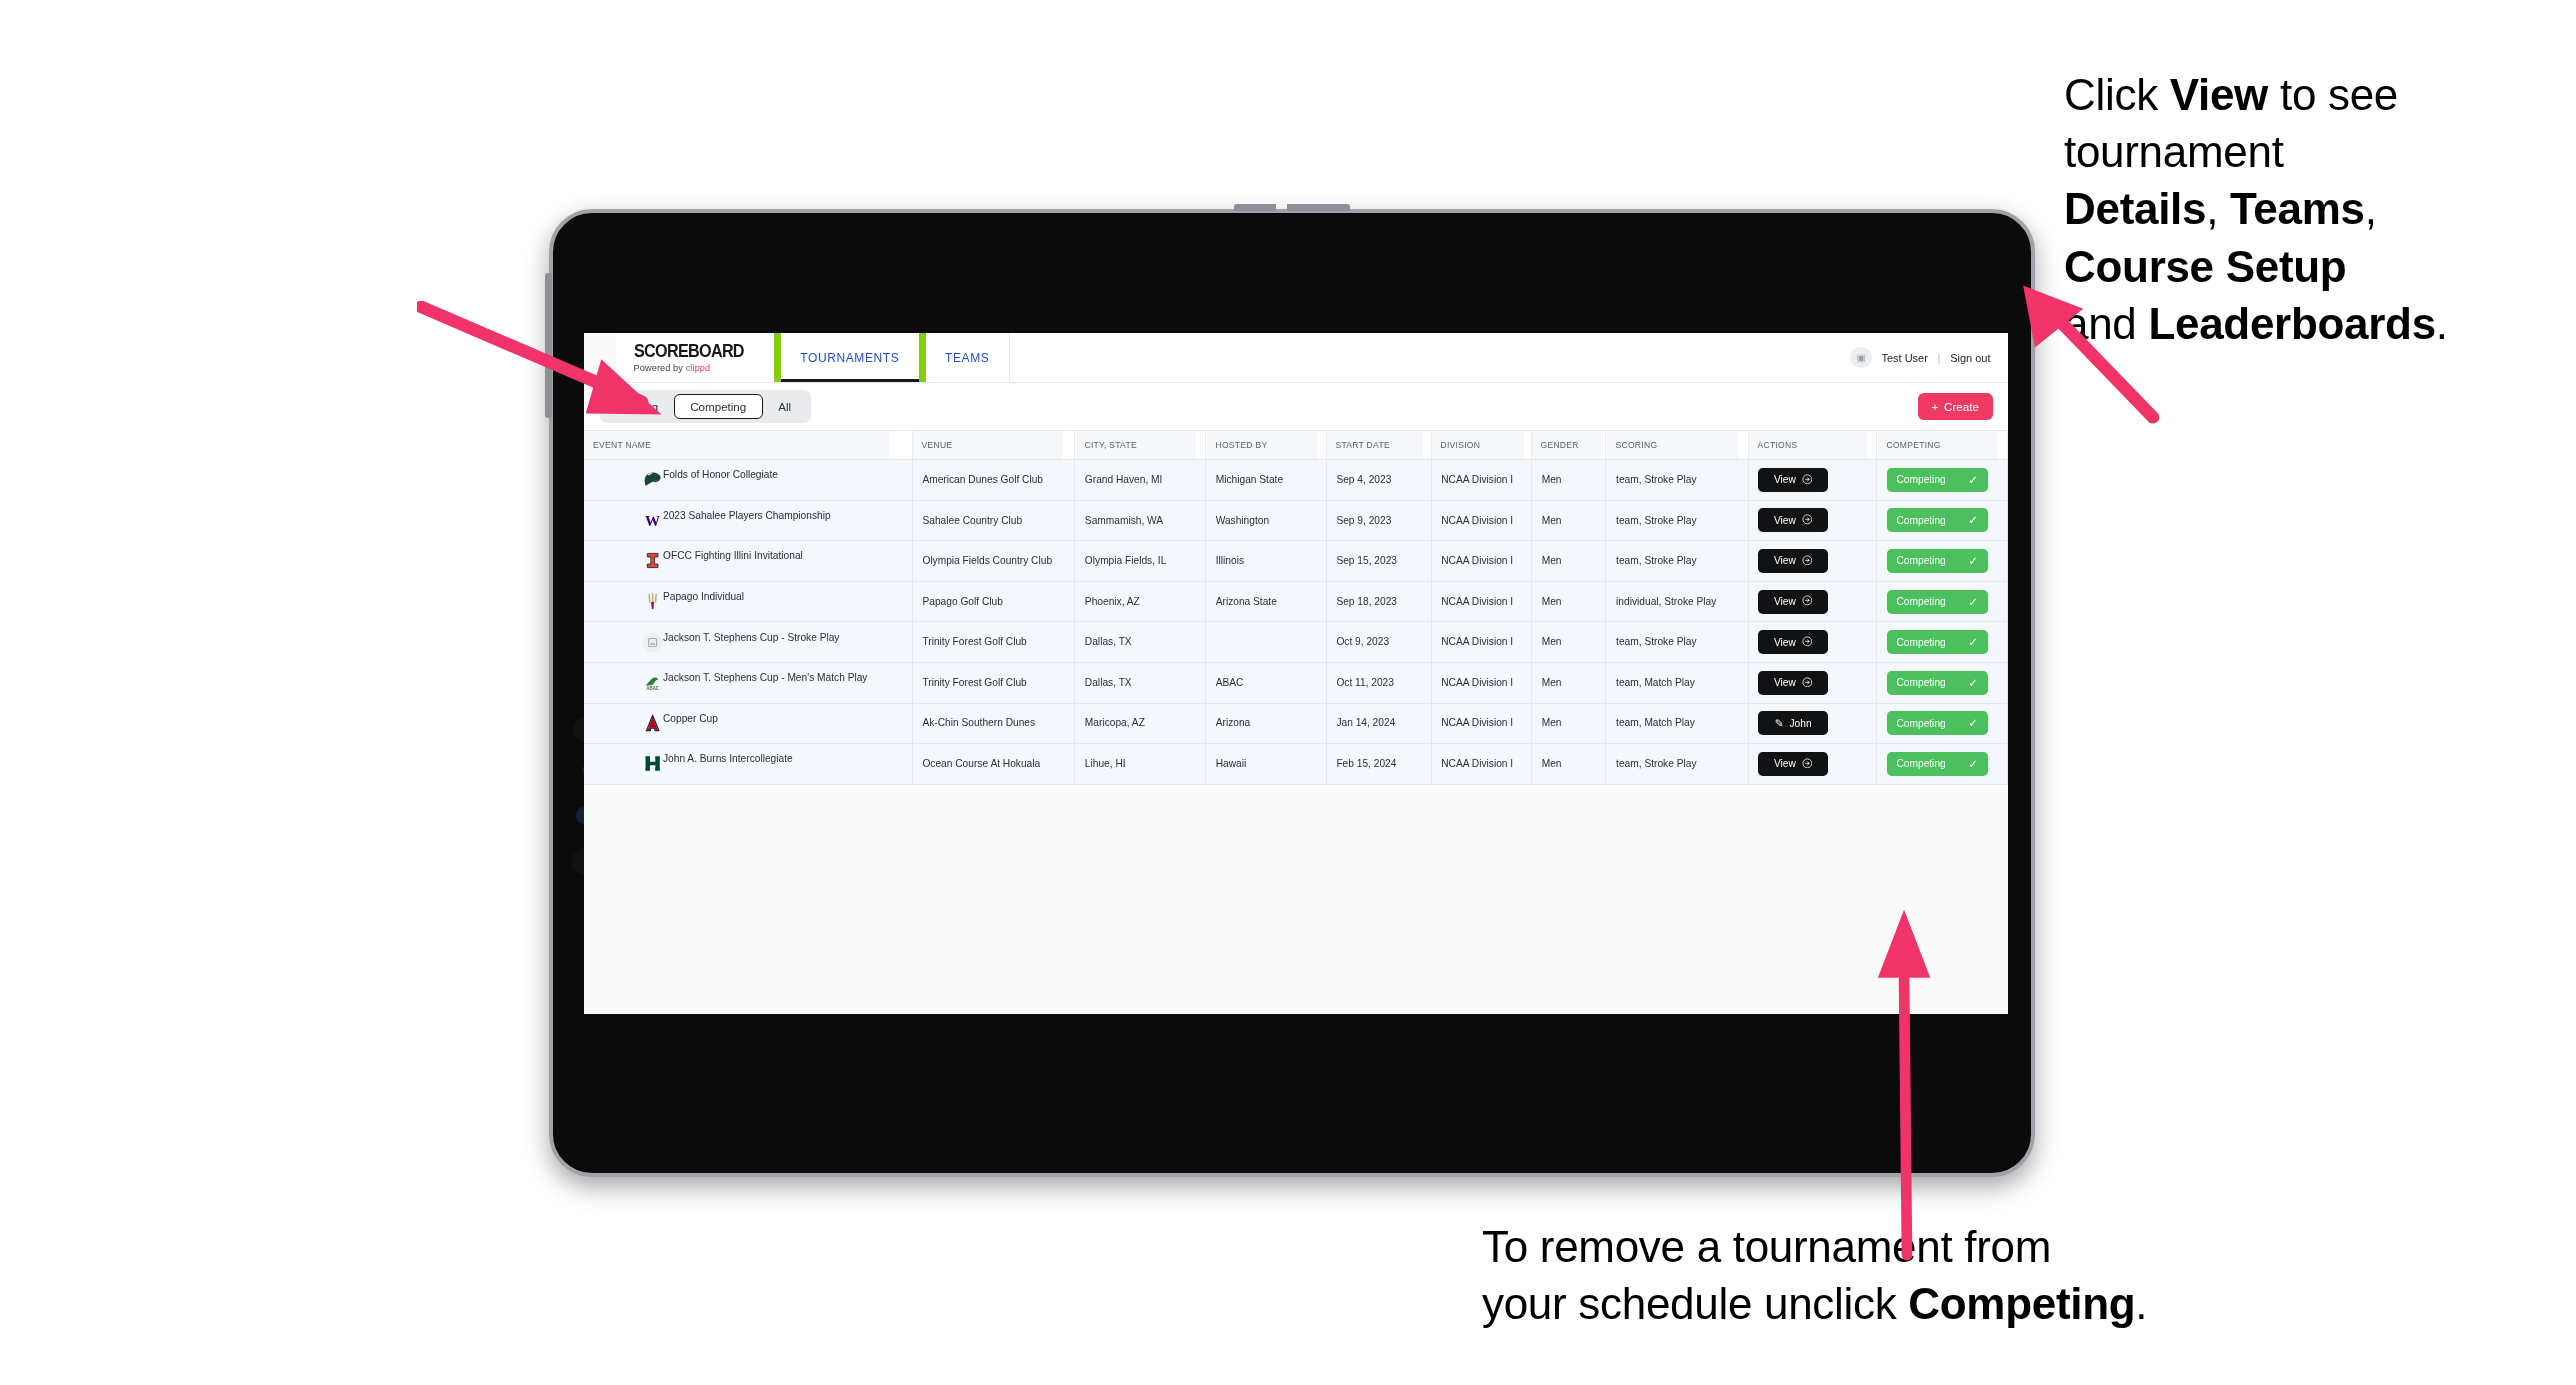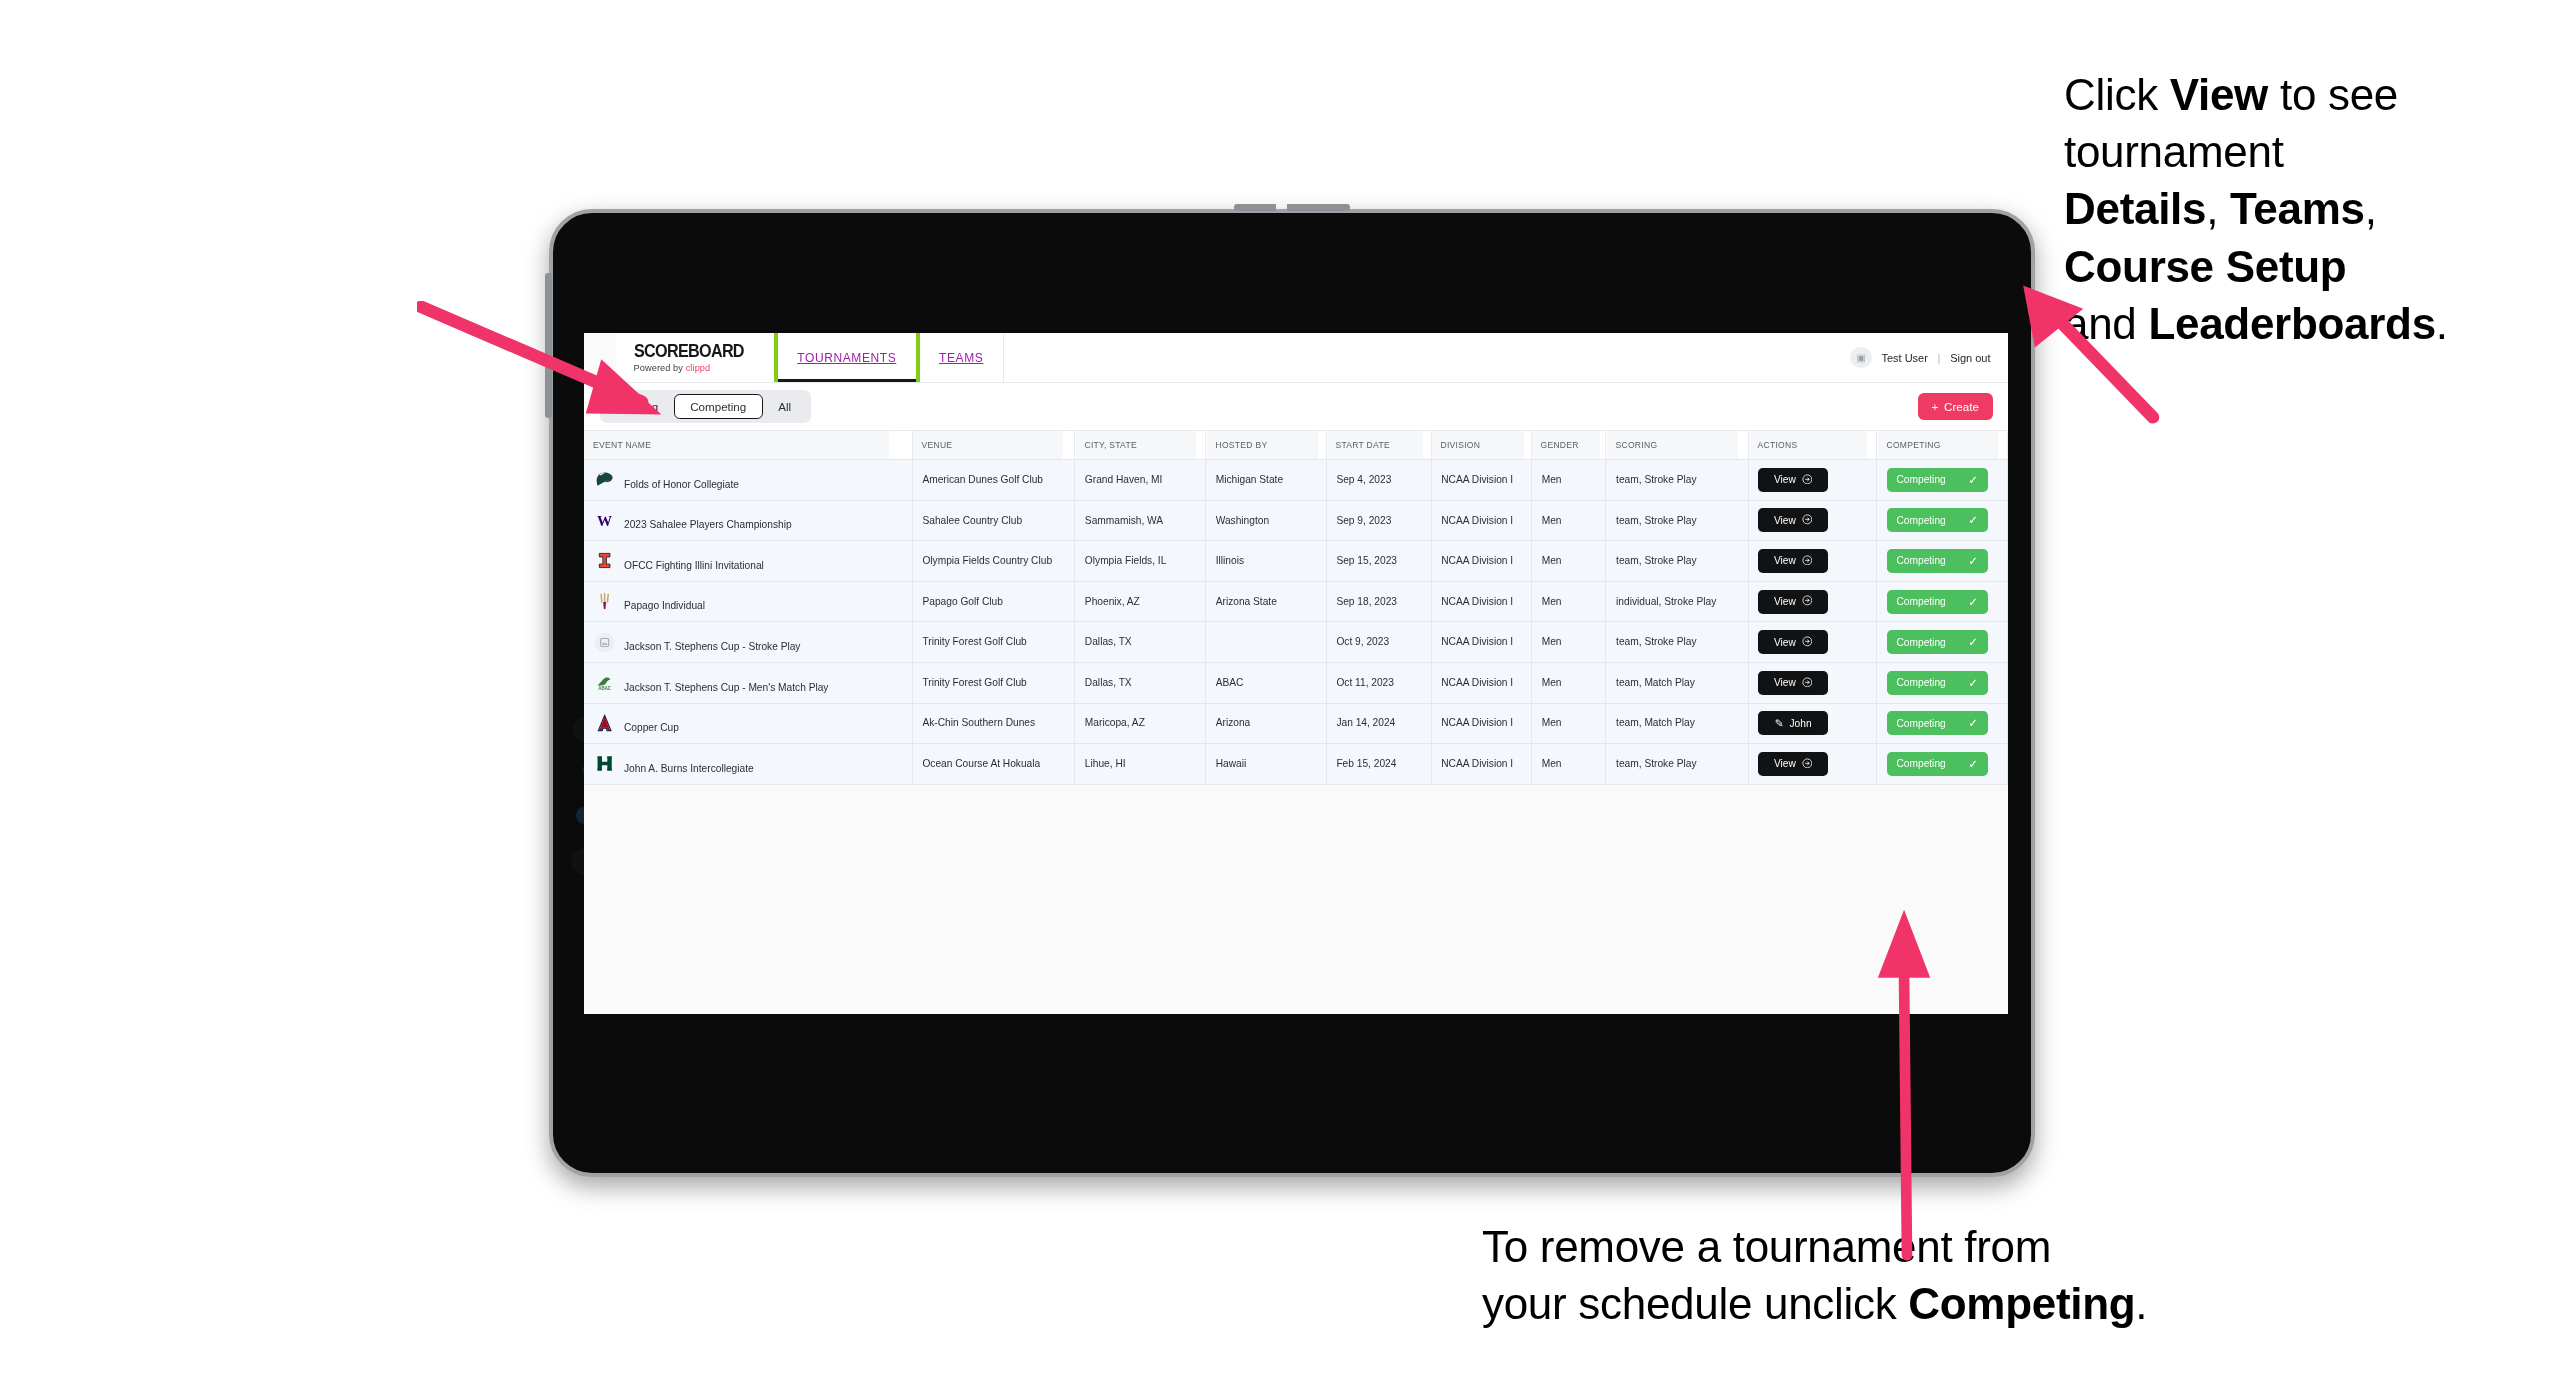--- a/index.html
+++ b/index.html
@@ -76,22 +76,22 @@
   #brand-title {
     font-family: "Liberation Sans", sans-serif;
     font-weight: 700; font-size: 18.4px; letter-spacing: -0.8px;
     color: #15171c; line-height: 1; transform: scaleX(.88); transform-origin: left center;
   }
   #brand-sub { font-size: 9.2px; color: #3c4048; margin-top: 2.9px; letter-spacing: 0.1px;}
   #brand-sub .clippd { color: #ef3a63; font-weight: 400; }
 
   .nav-tab {
     display: flex; align-items: center; padding: 0 19.4px;
-    font-size: 12px; letter-spacing: 0.6px; color: #a21caf;
-    border-left: 4px solid #84cc16; cursor: pointer; text-decoration: underline;
+    font-size: 12px; letter-spacing: 0.6px; color: #1d4ed8;
+    border-left: 7px solid #84cc16; cursor: pointer;
   }
   .nav-tab.active { box-shadow: inset 0 -2.9px 0 #15171c; }
   #nav-spacer { flex: 1; border-left: 1px solid #e6e8ec; }
   #user-area {
     display: flex; align-items: center; gap: 9.7px; padding: 0 17.5px 0 11.6px;
     font-size: 11px; color: #22252b;
   }
   #avatar {
     width: 21.3px; height: 21.3px; border-radius: 50%;
     background: #eceef1; display:flex; align-items:center; justify-content:center;
@@ -145,21 +145,21 @@
   .c-venue { width: 144px; }
   .c-city { width: 116px; }
   .c-host { width: 107px; }
   .c-date { width: 93px; }
   .c-div { width: 89px; }
   .c-gender { width: 66px; }
   .c-scoring { width: 126px; }
   .c-actions { width: 114px; }
   .c-compete { width: 116px; }
 
-  .name-cell { display:flex; align-items:flex-end; gap:9px; }
+  .name-cell { display:flex; align-items:flex-start; gap:0;margin-left:48px; }
   .logo { width: 21.3px; height: 23px; flex: 0 0 21.3px; display:block; }
 
   .btn-view {
     background:#111214; color:#fff; border:none; border-radius:4.8px;
     height: 24px; width: 70px; font-size: 10.2px; cursor:pointer;
     display:flex; align-items:center; justify-content:center; gap:5.8px;
     font-family:"Liberation Sans",sans-serif;
   }
   .btn-view .gl { font-size: 10.7px; line-height:1; }
   .btn-compete {

